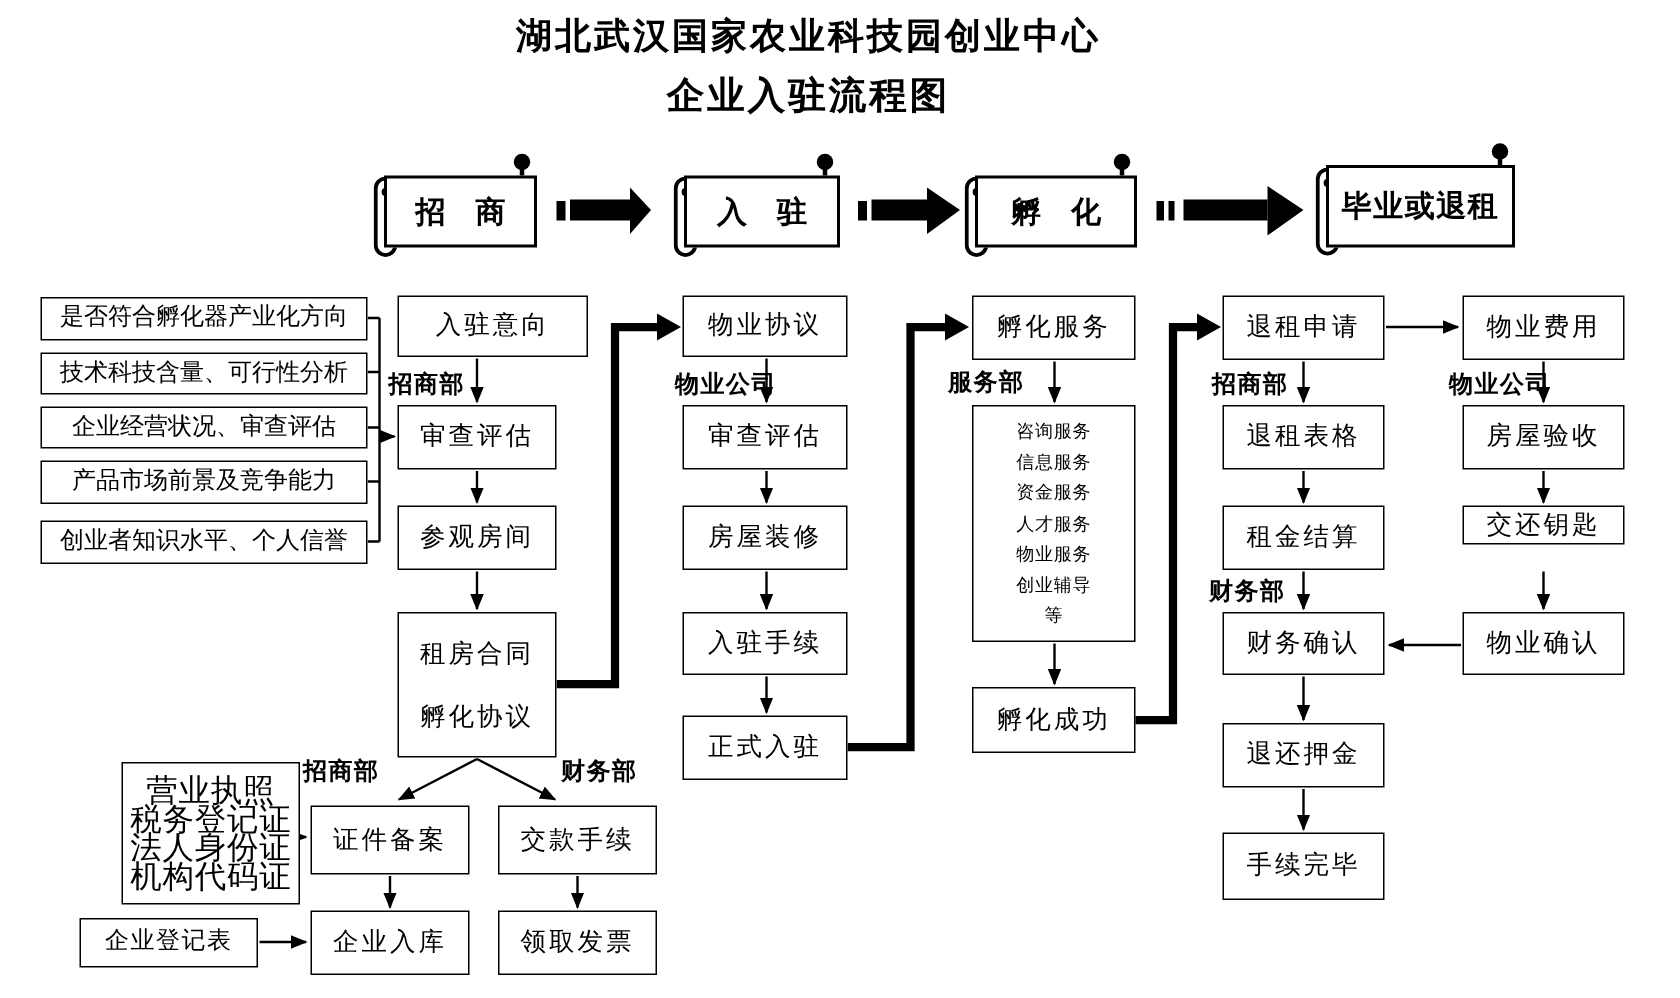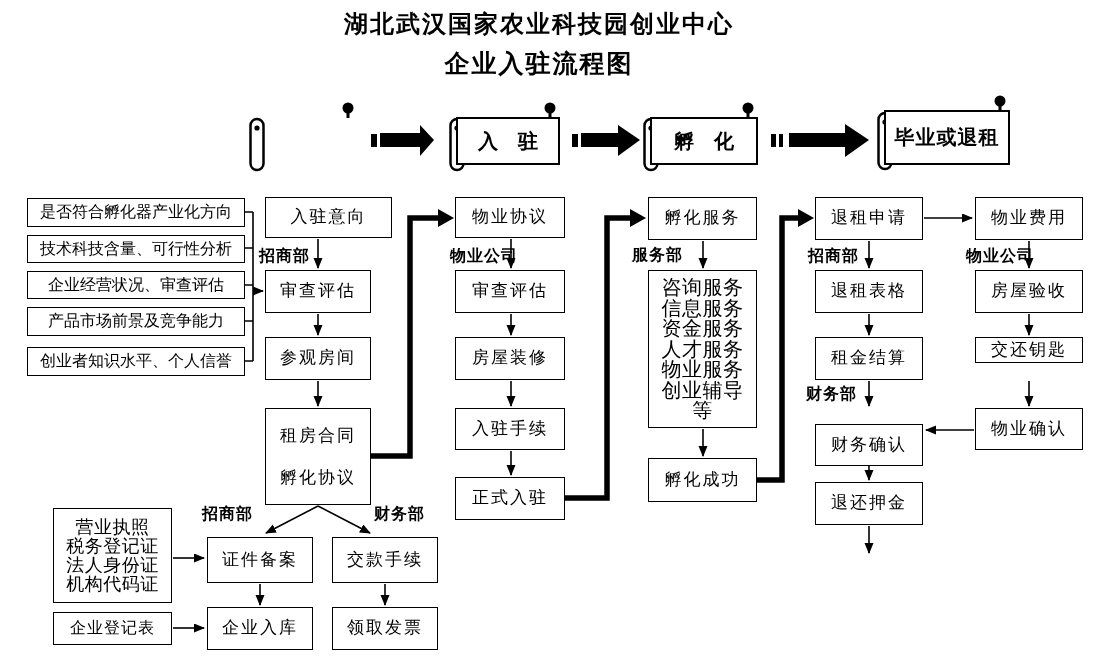--- a/index.html
+++ b/index.html
@@ -11,22 +11,22 @@
   .t2{position:absolute;left:0;top:47px;width:1078px;text-align:center;
       font-size:25px;font-weight:bold;letter-spacing:2px;z-index:3;}
   .banner{position:absolute;box-sizing:border-box;border:2.5px solid #000;background:#fff;
       display:flex;align-items:center;justify-content:center;font-size:20px;font-weight:bold;
       z-index:2;}
   .box{position:absolute;box-sizing:border-box;border:1.5px solid #000;background:#fff;
       display:flex;align-items:center;justify-content:center;text-align:center;
       font-size:17px;letter-spacing:2px;white-space:pre-line;line-height:1.3;z-index:2;}
   .box.wide{font-size:16px;letter-spacing:0;}
   .box.contract{line-height:42px;}
-  .box.svc{font-size:20px;letter-spacing:0.5px;line-height:20.5px;}
-  .box.docs{font-size:18px;letter-spacing:0.5px;line-height:19px;}
+  .box.svc{font-size:12px;letter-spacing:0.5px;line-height:20.5px;}
+  .box.docs{font-size:21px;letter-spacing:0.5px;line-height:19px;margin-left:28px;}
   .box.form{font-size:16px;letter-spacing:1px;}
   .dept{position:absolute;font-family:"DejaVu Sans","Liberation Sans",sans-serif;
       font-weight:bold;font-size:16px;letter-spacing:1px;z-index:3;}
 </style>
 </head>
 <body>
 
 <div class="stage">
 
   <svg class="wires" width="1120" height="665" viewBox="0 0 1120 665">
@@ -114,20 +114,23 @@
       <rect x="644.5" y="119" width="13" height="51" rx="6.5" fill="#fff" stroke="#000" stroke-width="2.5"></rect>
       <circle cx="651" cy="128" r="2.6" fill="#000"></circle>
       <rect x="878.5" y="113" width="13" height="56" rx="6.5" fill="#fff" stroke="#000" stroke-width="2.5"></rect>
       <circle cx="885" cy="122" r="2.6" fill="#000"></circle>
     </g>
   </svg>
 
   <div class="t1">湖北武汉国家农业科技园创业中心</div>
   <div class="t2">企业入驻流程图</div>
 
+  <div class="banner" style="left:256px;top:117px;width:102px;height:48px;">
+      <span>招　商</span>
+    </div>
   <div class="banner" style="left:456px;top:117px;width:104px;height:48px;">
       <span>入　驻</span>
     </div>
   <div class="banner" style="left:650px;top:117px;width:108px;height:48px;">
       <span>孵　化</span>
     </div>
   <div class="banner" style="left:884px;top:110px;width:126px;height:55px;letter-spacing:1px;">
       <span>毕业或退租</span>
     </div>
 
@@ -165,22 +168,23 @@
 资金服务
 人才服务
 物业服务
 创业辅导
 等</div>
   <div class="box" style="left:648px;top:458px;width:109px;height:44px;">孵化成功</div>
 
   <div class="box" style="left:815px;top:197px;width:108px;height:43px;">退租申请</div>
   <div class="box" style="left:815px;top:270px;width:108px;height:43px;">退租表格</div>
   <div class="box" style="left:815px;top:337px;width:108px;height:43px;">租金结算</div>
-  <div class="box" style="left:815px;top:408px;width:108px;height:42px;margin-top:16px;">财务确认</div>
+  <div class="box" style="left:815px;top:408px;width:108px;height:42px;">财务确认</div>
   <div class="box" style="left:815px;top:482px;width:108px;height:43px;">退还押金</div>
+  <div class="box" style="left:815px;top:555px;width:108px;height:45px;">手续完毕</div>
 
   <div class="box" style="left:975px;top:197px;width:108px;height:43px;">物业费用</div>
   <div class="box" style="left:975px;top:270px;width:108px;height:43px;">房屋验收</div>
   <div class="box" style="left:975px;top:337px;width:108px;height:26px;">交还钥匙</div>
   <div class="box" style="left:975px;top:408px;width:108px;height:42px;">物业确认</div>
 
   <div class="dept" style="left:259px;top:246px;">招商部</div>
   <div class="dept" style="left:450px;top:246px;">物业公司</div>
   <div class="dept" style="left:632px;top:245px;">服务部</div>
   <div class="dept" style="left:808px;top:246px;">招商部</div>

